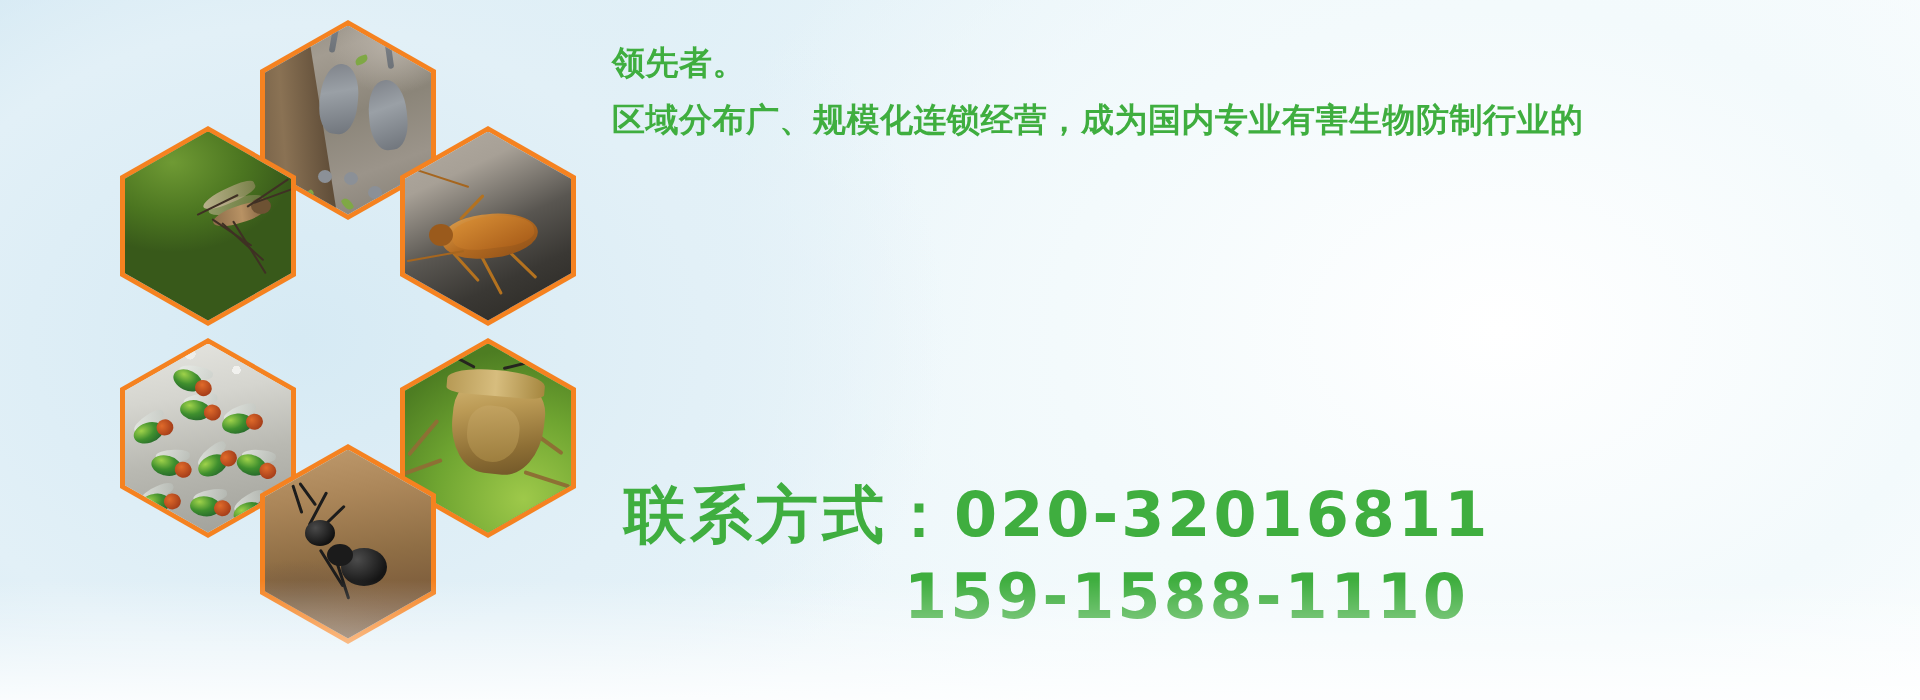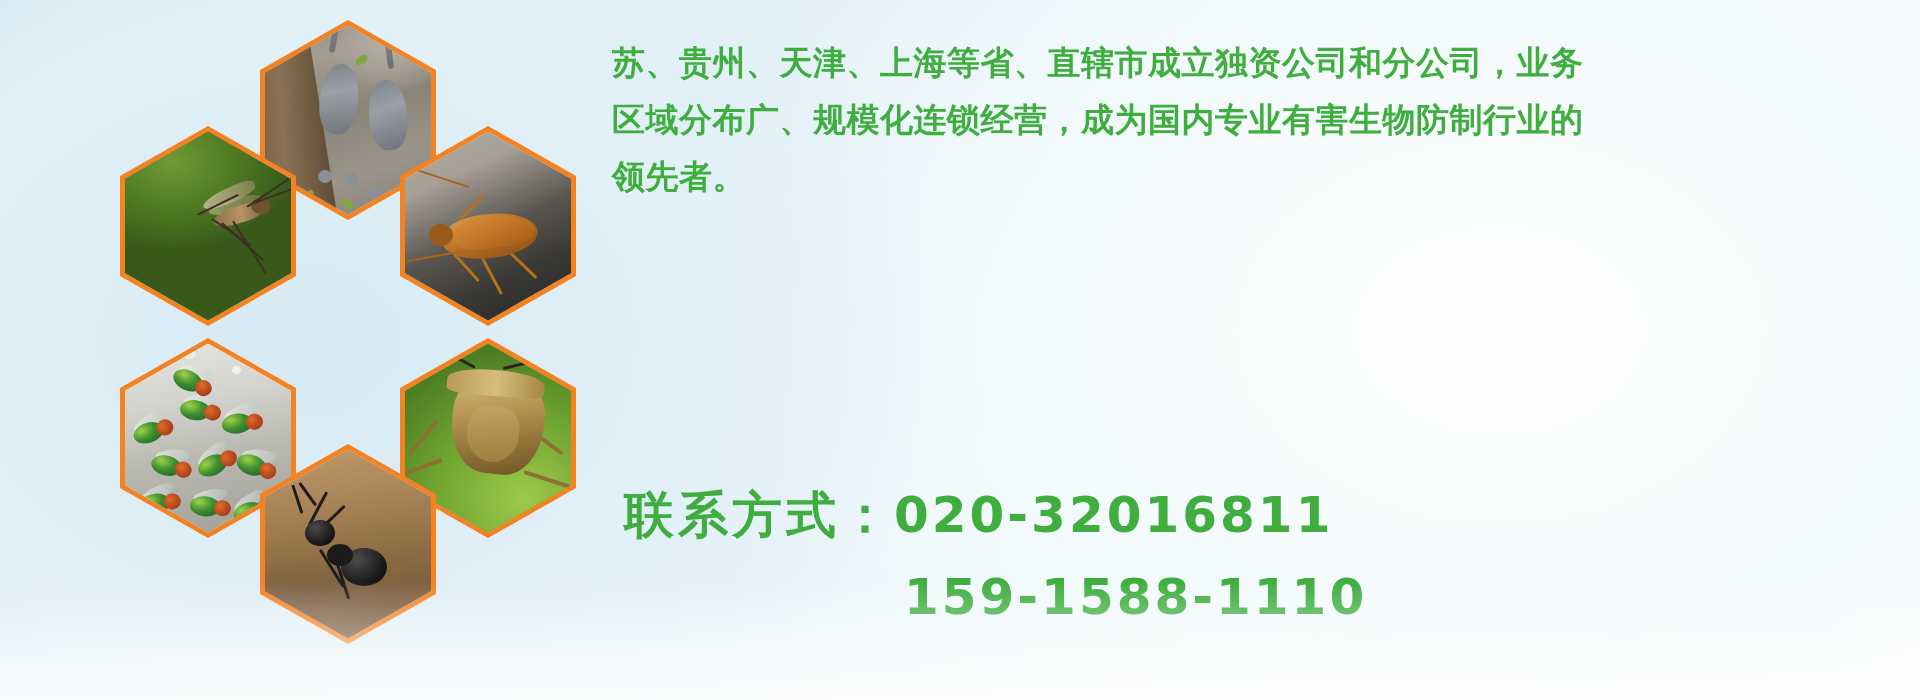--- a/index.html
+++ b/index.html
@@ -192,21 +192,21 @@
   }
   .paragraph .line{ white-space:nowrap; }
   .paragraph .line.first{ padding-left:60px; }
 
   .contact{
     position:absolute; left:0; top:474px; width:1296px;
     color:#3fae3f;
     font-weight:bold;
     font-family:"DejaVu Sans","Liberation Sans",sans-serif;
   }
-  .contact .row{ white-space:nowrap; line-height:82px; font-size:50px; letter-spacing:2px; }
+  .contact .row{ white-space:nowrap; line-height:82px; font-size:62px; letter-spacing:2px; }
   .contact .row.r1{ padding-left:12px; }
   .contact .row.r2{ padding-left:292px; }
   .contact .label{ letter-spacing:4px; }
   .contact .num{ letter-spacing:3px; }
 </style>
 </head>
 <body>
 
 <div class="banner">
 
@@ -353,23 +353,22 @@
           <div class="a-leg" style="left:32%;top:30%;width:28px;transform:rotate(-126deg);"></div>
         </div>
       </div>
     </div>
 
   </div>
 
   <div class="content">
 
     <div class="paragraph">
-      <div class="line">苏、贵州、天津、上海等省、直辖市成立独资公司和分公司，业务</div>
+      <div class="line">领先者。</div>
       <div class="line">区域分布广、规模化连锁经营，成为国内专业有害生物防制行业的</div>
-      <div class="line">领先者。</div>
     </div>
 
     <div class="contact">
       <div class="row r1">
         <span class="label">联系方式：</span><span class="num">020-32016811</span>
       </div>
       <div class="row r2">
         <span class="num">159-1588-1110</span>
       </div>
     </div>

